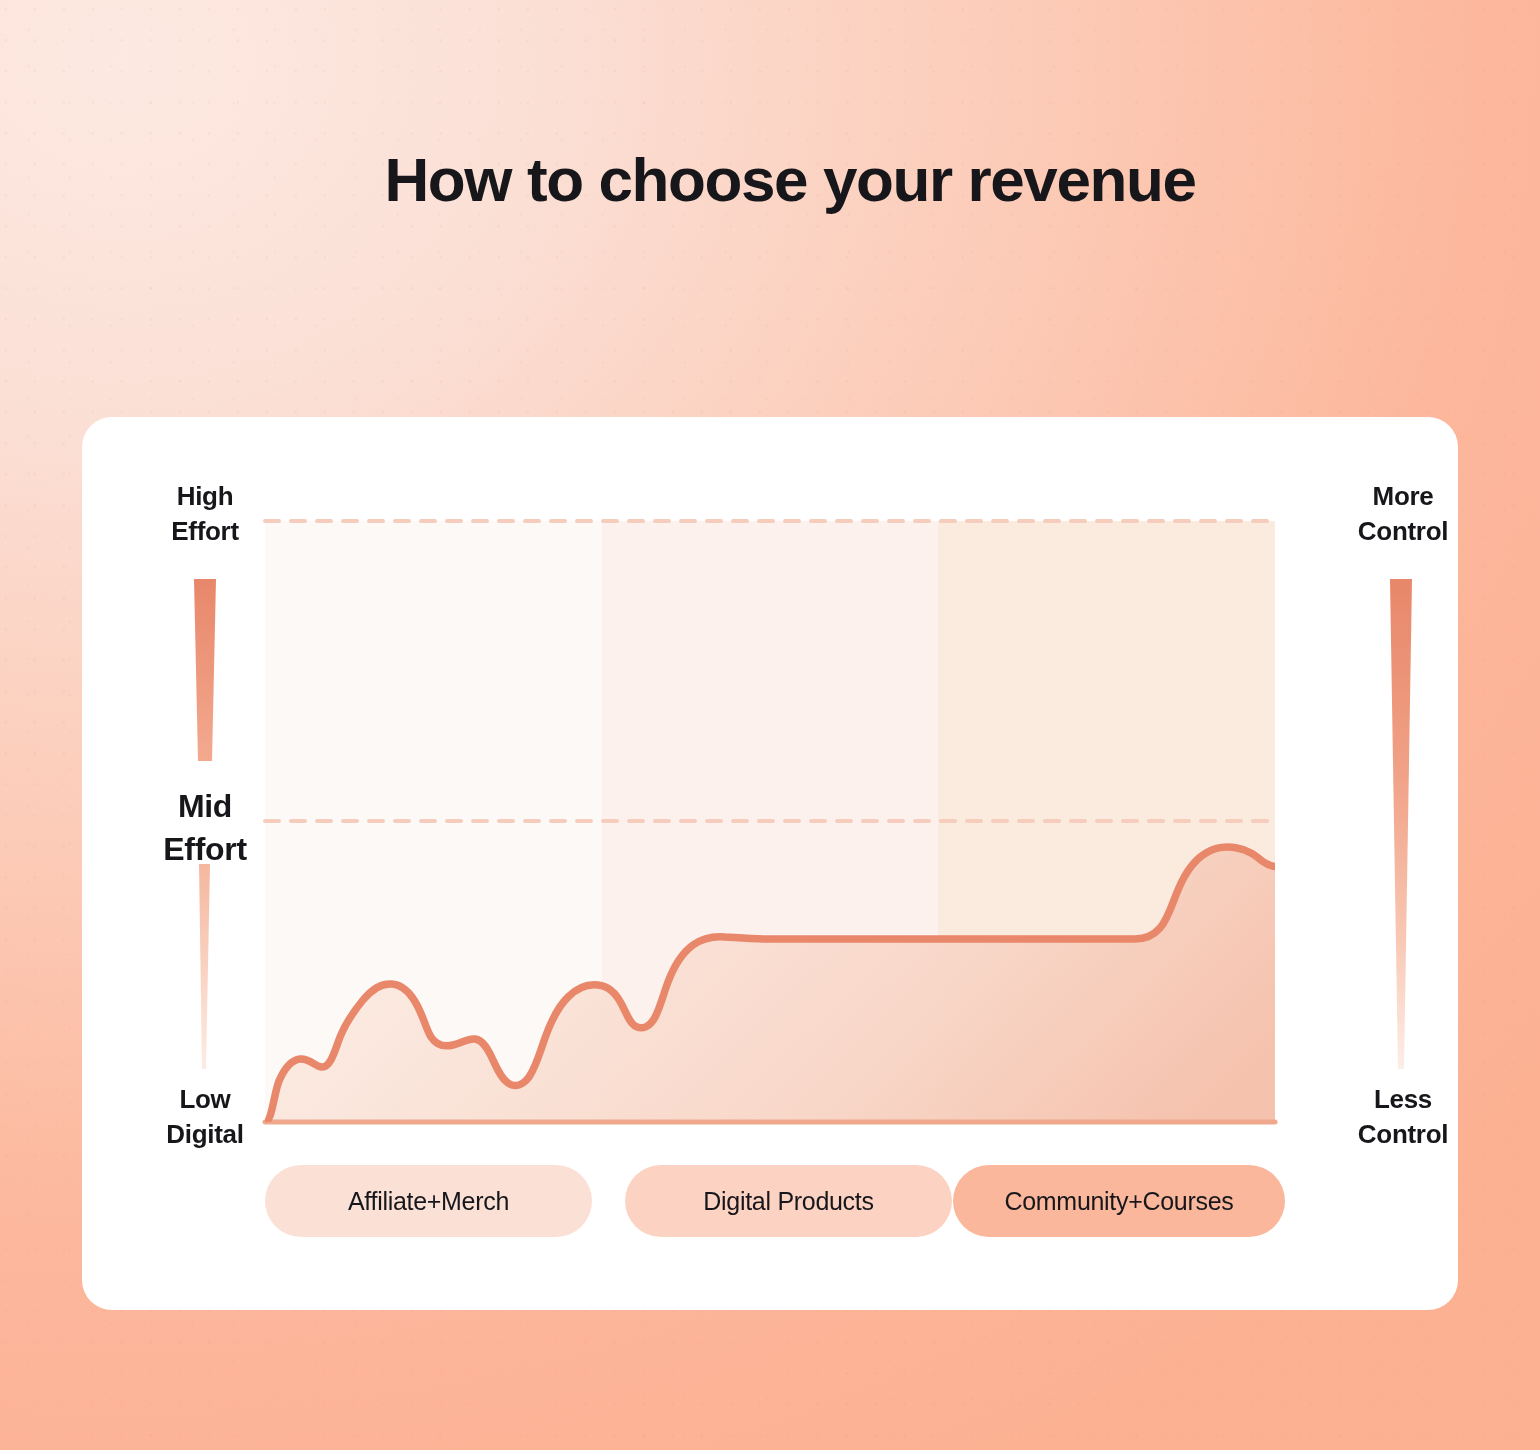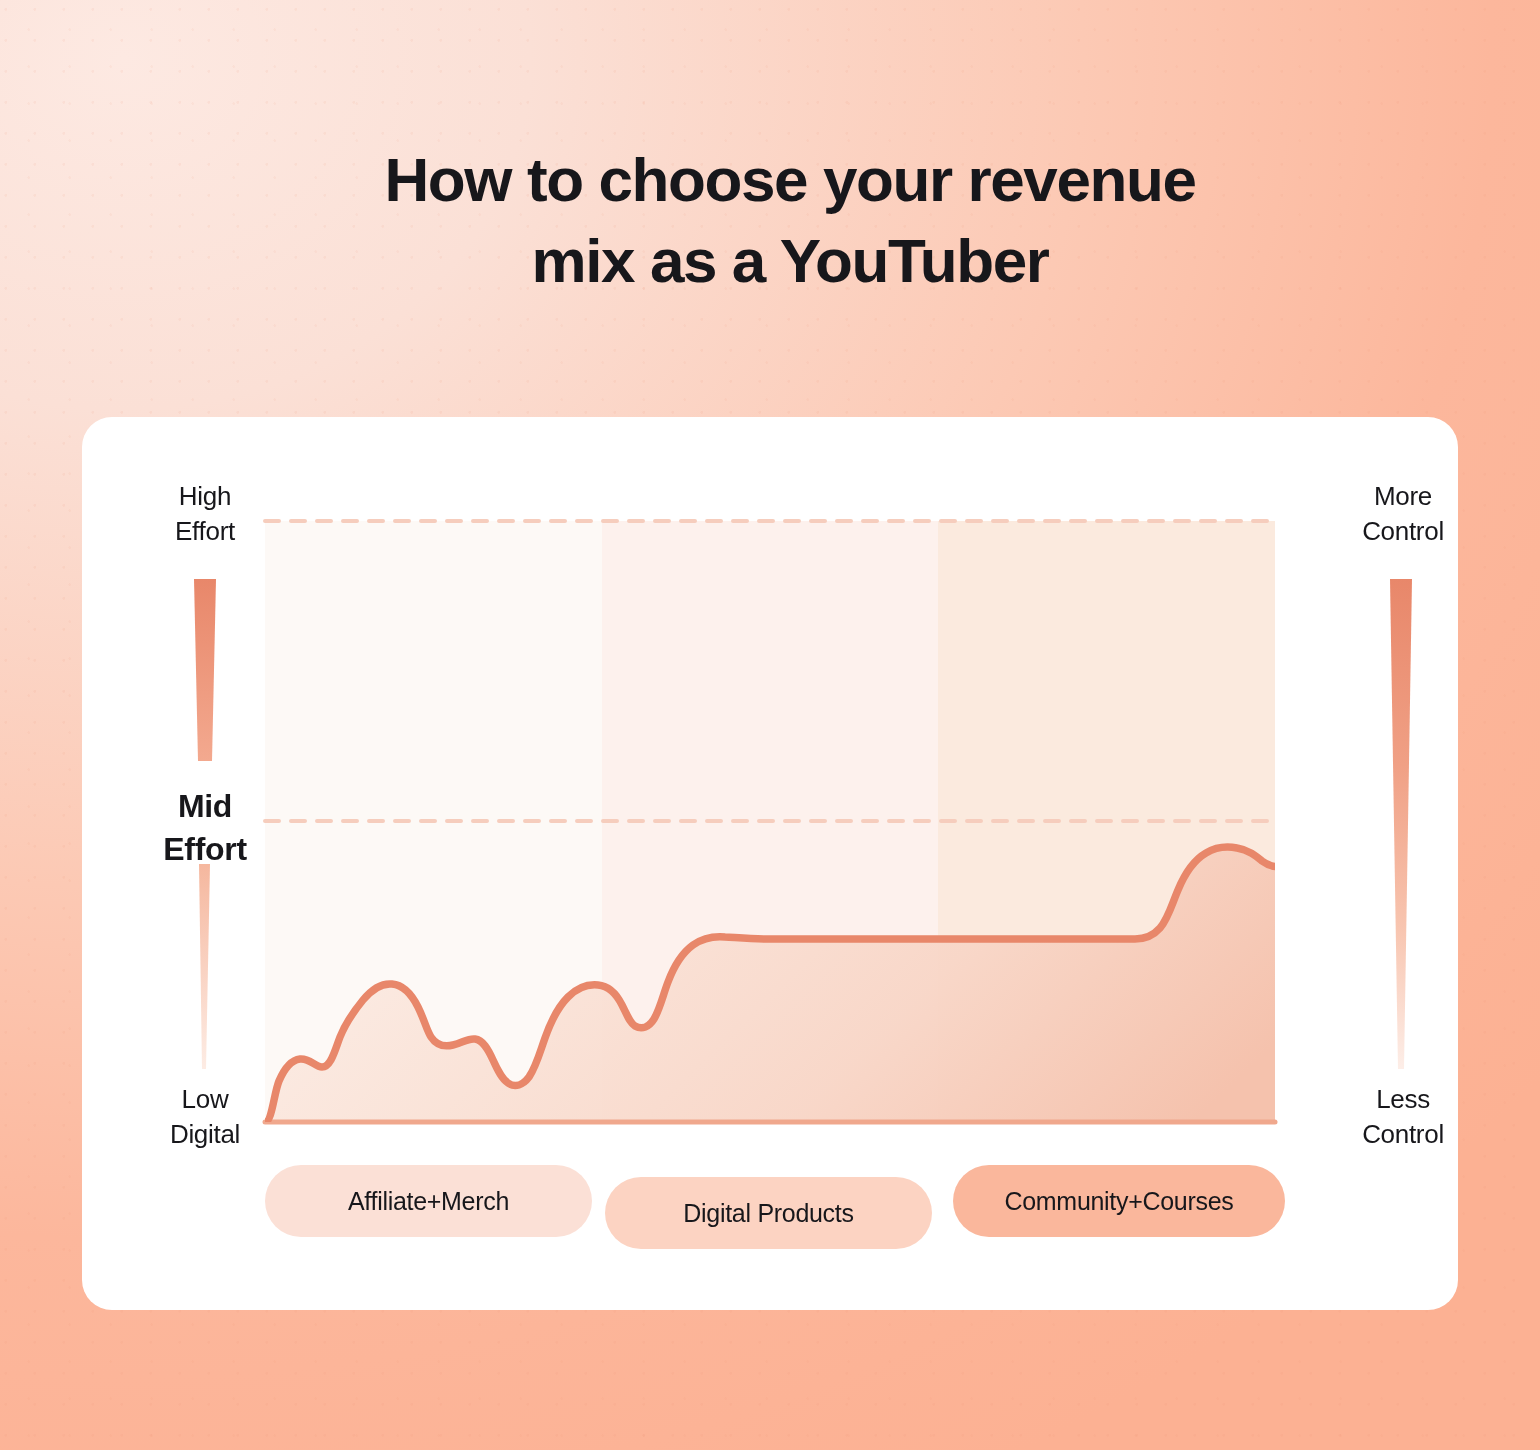--- a/index.html
+++ b/index.html
@@ -56,21 +56,21 @@
     display:flex;
     flex-direction:column;
     align-items:center;
   }
   #axis-left{ left:48px; }
   #axis-right{ left:1246px; }
 
   .axis-label{
     color:#17171b;
     font-size:26px;
-    font-weight:normal;
+    font-weight:bold;
     line-height:1.33;
     text-align:center;
     letter-spacing:-.3px;
     white-space:pre-line;
   }
   .axis-mid-label{
     color:#17171b;
     font-size:32px;
     font-weight:bold;
     line-height:1.33;
@@ -106,32 +106,31 @@
     display:flex;
     align-items:center;
     justify-content:center;
     color:#17171b;
     font-size:25px;
     font-weight:normal;
     letter-spacing:-.3px;
     white-space:nowrap;
   }
   .pill-0{ left:0px;   width:327px; }
-  .pill-1{ left:340px; width:327px;margin-top:12px; }
+  .pill-1{ left:360px; width:327px; }
   .pill-2{ left:688px; width:332px; }
 </style>
 </head>
 <body>
 
 <div id="bg-gradient"></div>
 <div id="bg-noise"></div>
 
 <h1 id="title">
   <span class="l">How to choose your revenue</span>
-  <span class="l">mix as a YouTuber</span>
 </h1>
 
 <div id="card">
 
   <div class="axis" id="axis-left">
     <div class="axis-label">High
 Effort</div>
     <svg class="taper" id="taper-left-a" viewBox="0 0 150 182" preserveAspectRatio="none">
       <defs>
         <linearGradient id="gradLA" x1="0" y1="0" x2="0" y2="1">

